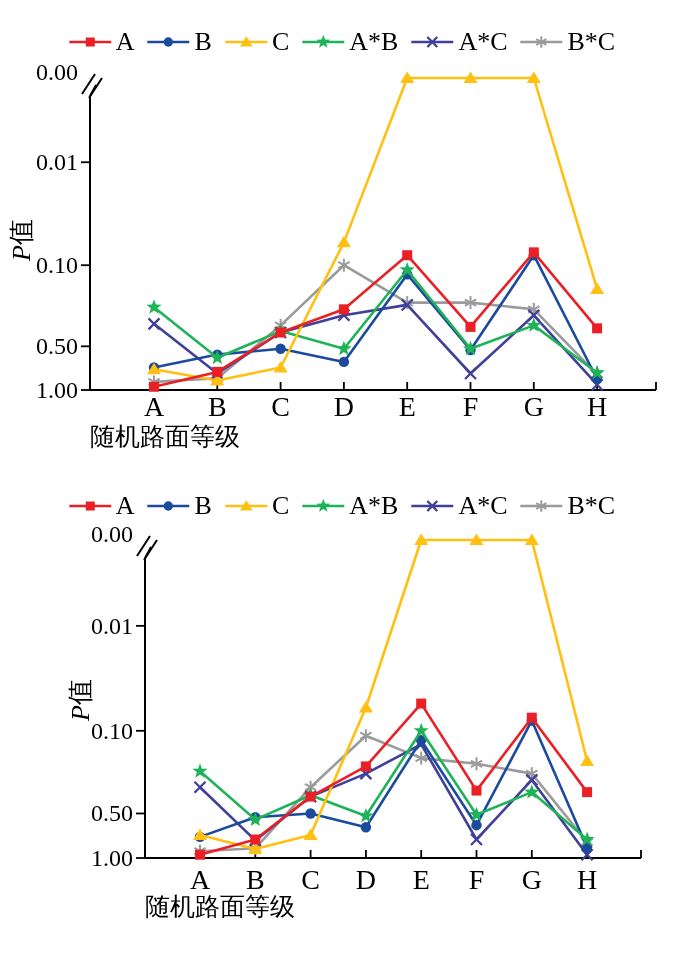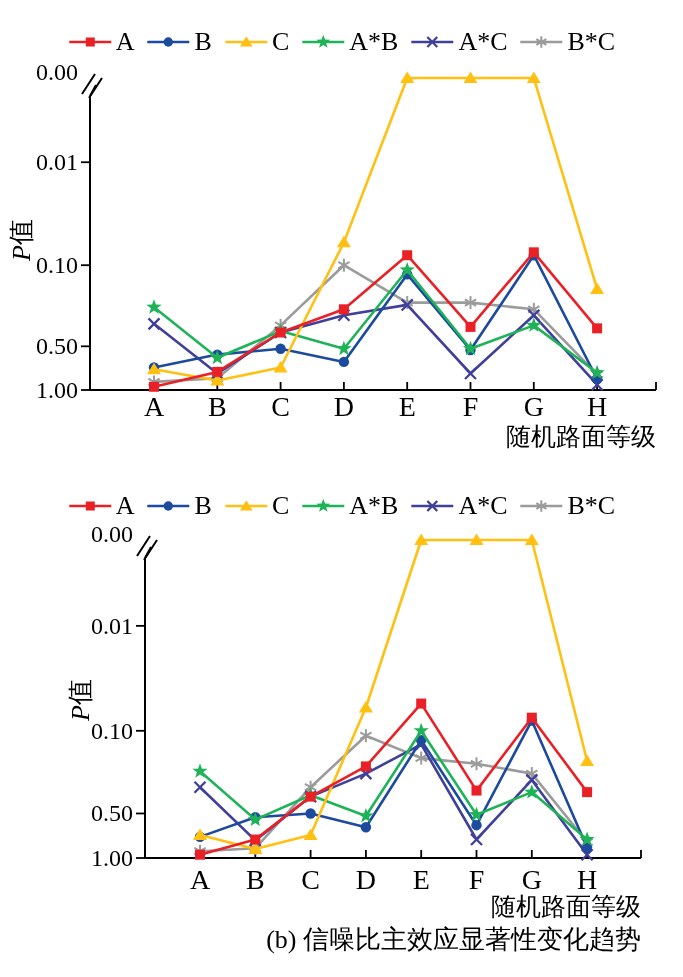--- a/index.html
+++ b/index.html
@@ -10,21 +10,21 @@
   .fig svg.plots{position:absolute;left:0;top:0;}
   svg text{font-family:"Liberation Serif","DejaVu Serif",serif;fill:#000;}
   text.ytick{font-size:24px;}
   text.cat{font-size:28px;}
   .legend{
     position:absolute;left:50%;transform:translateX(-50%);
     white-space:nowrap;font-size:26px;display:flex;align-items:center;
   }
   .legend-item{display:inline-flex;align-items:center;margin:0 6px 0 6px;}
   .legend-item svg{display:block;margin-right:4px;}
-  .xlabel,.caption{position:absolute;text-align:right;font-size:25px;line-height:1.2;}
+  .xlabel,.caption{position:absolute;text-align:left;font-size:25px;line-height:1.2;}
   .caption{font-size:26px;}
   .ylabel{
     position:absolute;font-size:26px;white-space:nowrap;
     transform:translate(-50%,-50%) rotate(-90deg);
   }
   .ylabel::first-letter{font-style:italic;}
 </style>
 </head>
 <body>
 
@@ -354,14 +354,13 @@
         <span>B*C</span>
       </span>
     </div>
 
   <div class="ylabel" style="left:21px;top:240px">P值</div>
   <div class="ylabel" style="left:80px;top:700px">P值</div>
 
   <div class="xlabel" style="left:90px;width:566px;top:422px">随机路面等级</div>
   <div class="xlabel" style="left:145px;width:496px;top:892px">随机路面等级</div>
 
-  <div class="caption" style="left:145px;width:496px;top:924px">(b) 信噪比主效应显著性变化趋势</div>
 </div>
 
 </body></html>

